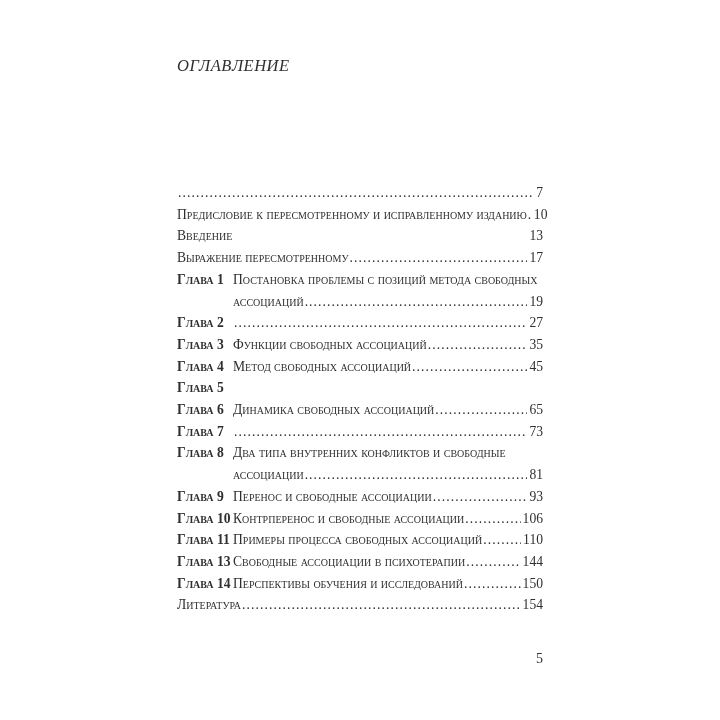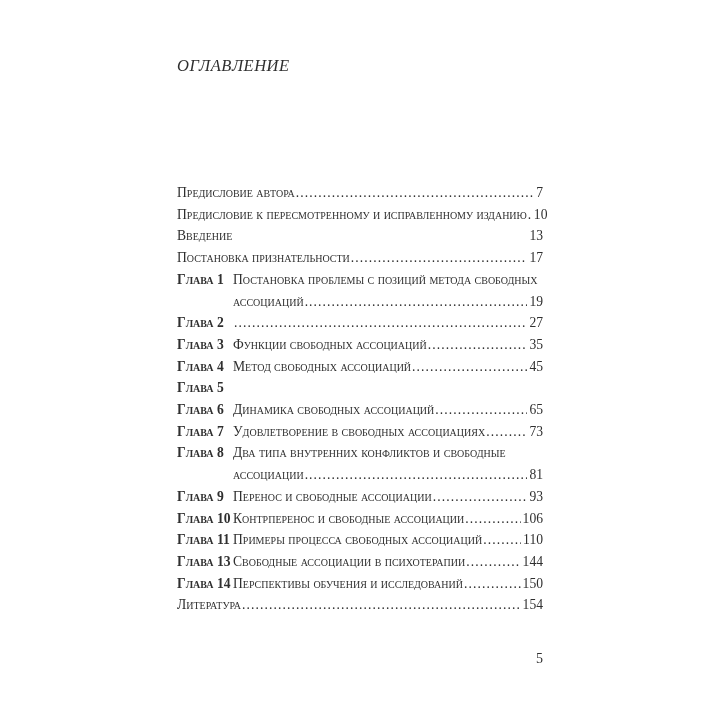--- a/index.html
+++ b/index.html
@@ -90,21 +90,20 @@
 </head>
 <body>
 
 <div class="sheet">
   <div class="content">
     <h1 class="doc-title">ОГЛАВЛЕНИЕ</h1>
     <div class="toc">
         <div class="toc-entry">
           <span class="toc-main">
             <span class="toc-row">
-              <span class="toc-title">Предисловие автора</span>
               <span class="leader"></span>
               <span class="toc-page">7</span>
             </span>
           </span>
         </div>
         <div class="toc-entry">
           <span class="toc-main">
             <span class="toc-row">
               <span class="toc-title">Предисловие к пересмотренному и исправленному изданию</span>
               <span class="leader"></span>
@@ -117,21 +116,21 @@
             <span class="toc-row">
               <span class="toc-title">Введение</span>
               <span class="leader no-dots"></span>
               <span class="toc-page">13</span>
             </span>
           </span>
         </div>
         <div class="toc-entry">
           <span class="toc-main">
             <span class="toc-row">
-              <span class="toc-title">Постановка признательности</span>
+              <span class="toc-title">Выражение пересмотренному</span>
               <span class="leader"></span>
               <span class="toc-page">17</span>
             </span>
           </span>
         </div>
         <div class="toc-entry">
           <span class="toc-label">Глава 1</span>
           <span class="toc-main">
             <span class="toc-row">
               <span class="toc-title">Постановка проблемы с позиций метода свободных</span>
@@ -182,21 +181,20 @@
               <span class="toc-title">Динамика свободных ассоциаций</span>
               <span class="leader"></span>
               <span class="toc-page">65</span>
             </span>
           </span>
         </div>
         <div class="toc-entry">
           <span class="toc-label">Глава 7</span>
           <span class="toc-main">
             <span class="toc-row">
-              <span class="toc-title">Удовлетворение в свободных ассоциациях</span>
               <span class="leader"></span>
               <span class="toc-page">73</span>
             </span>
           </span>
         </div>
         <div class="toc-entry">
           <span class="toc-label">Глава 8</span>
           <span class="toc-main">
             <span class="toc-row">
               <span class="toc-title">Два типа внутренних конфликтов и свободные</span>

